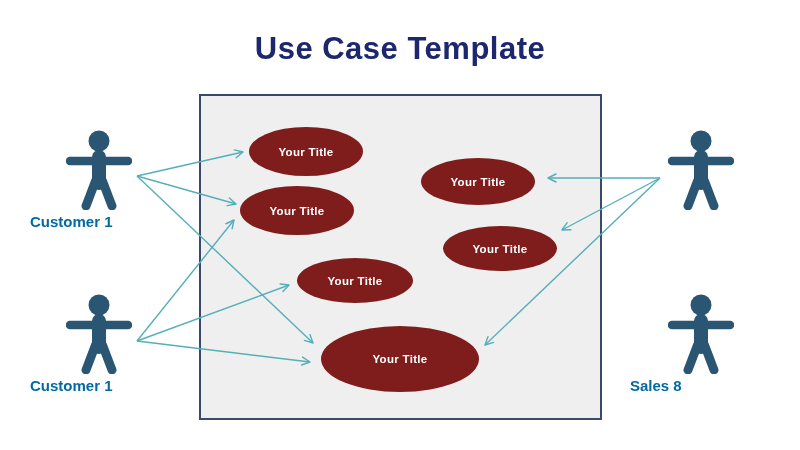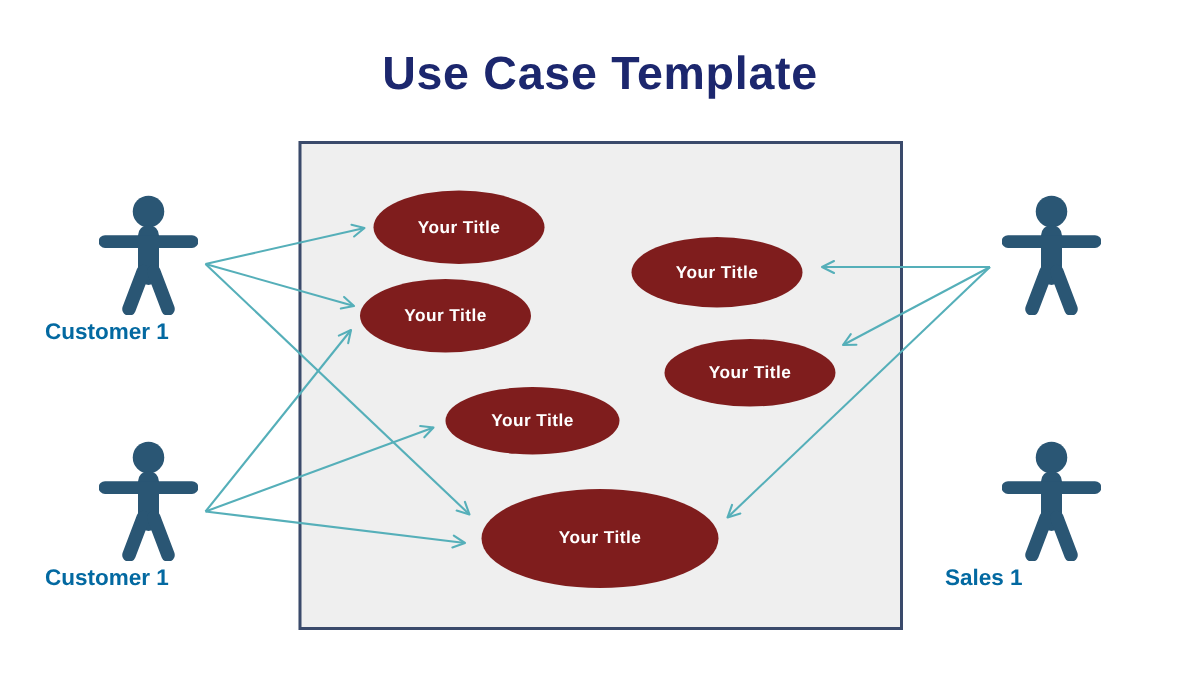--- a/index.html
+++ b/index.html
@@ -120,15 +120,15 @@
       <circle cx="33" cy="11" r="10.5" stroke="none"></circle>
       <line x1="33" y1="27" x2="33" y2="53" stroke-width="14"></line>
       <line x1="4" y1="31" x2="62" y2="31" stroke-width="8.5"></line>
       <line x1="29.5" y1="51" x2="20" y2="76" stroke-width="9"></line>
       <line x1="36.5" y1="51" x2="46" y2="76" stroke-width="9"></line>
     </g>
   </svg>
 
   <div class="actor-label l1">Customer 1</div>
   <div class="actor-label l2">Customer 1</div>
-  <div class="actor-label l4">Sales 1</div>
+  <div class="actor-label l4">Sales 8</div>
 
 </div>
 
 </body></html>

